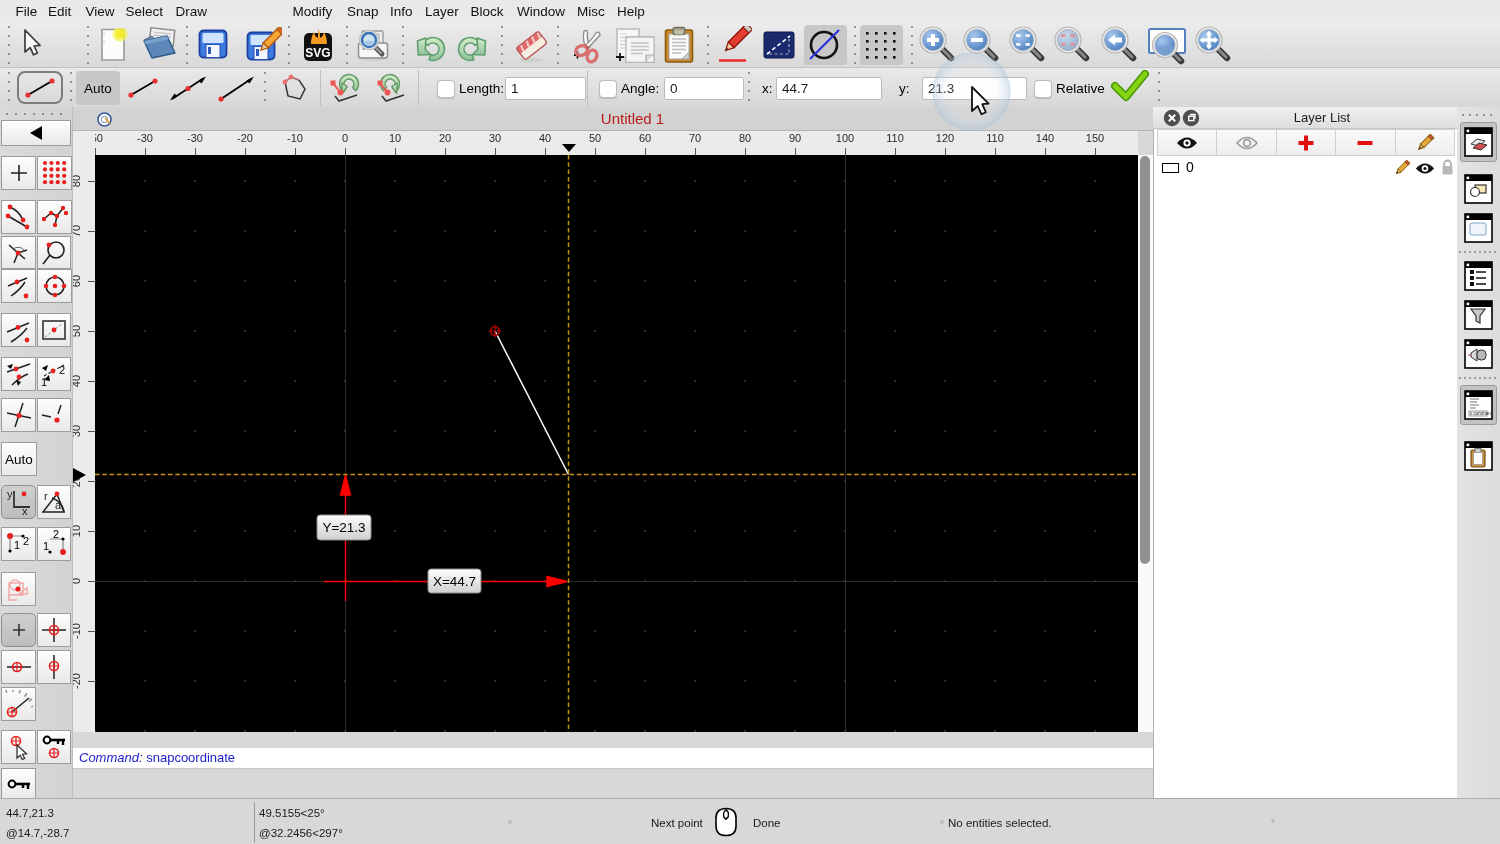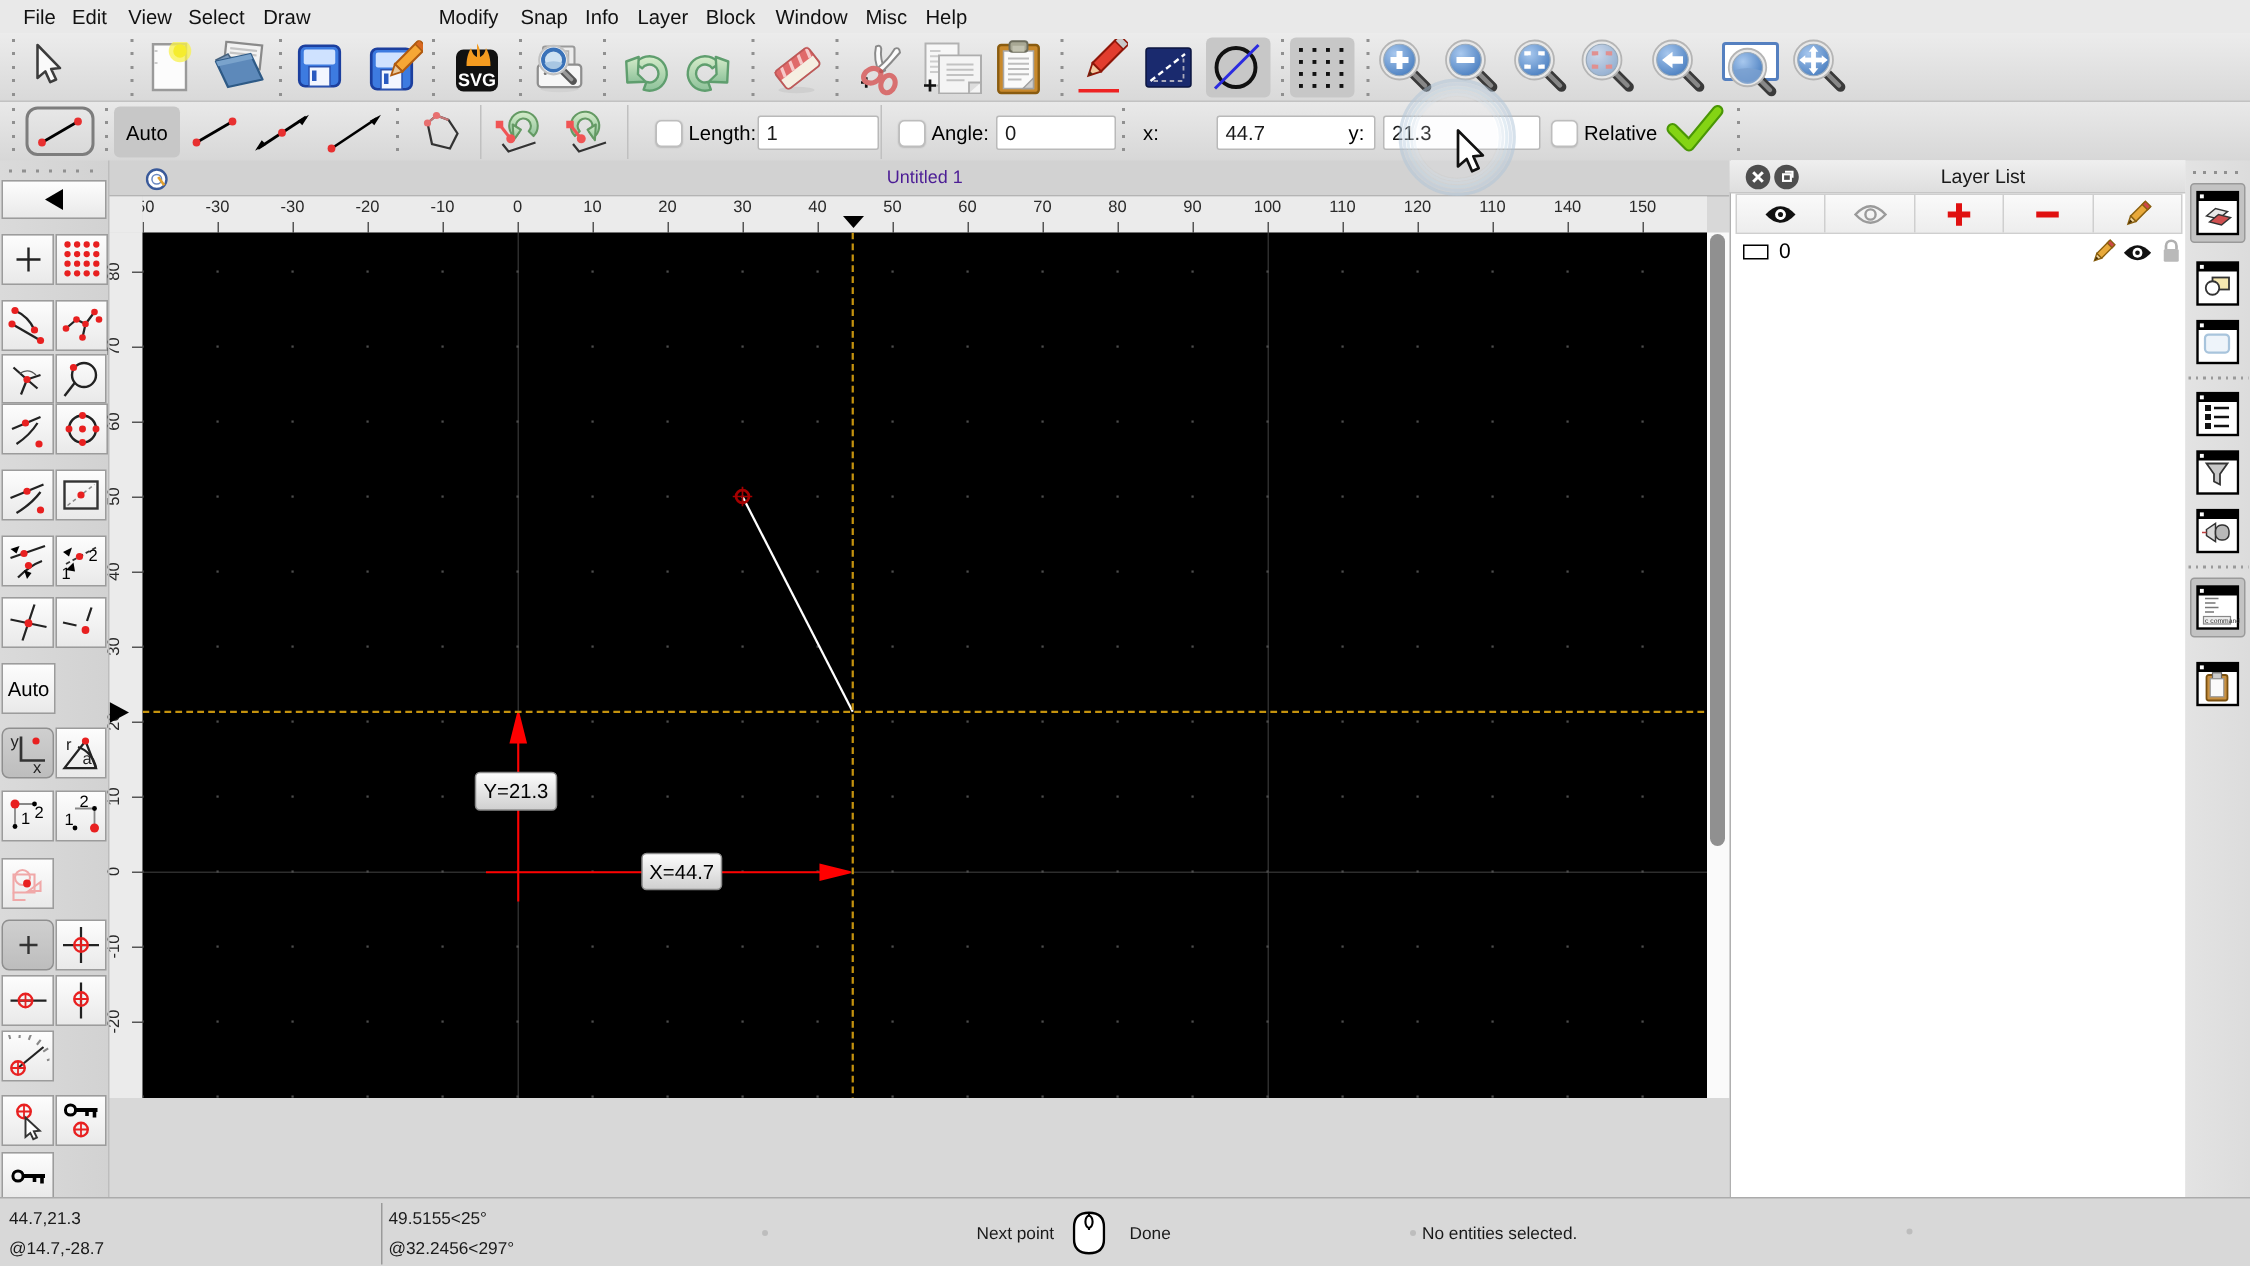--- a/index.html
+++ b/index.html
@@ -383,21 +383,21 @@
 <div class="vsep" style="left:418px;top:2px;height:36px;"></div>
 <div class="cbox" style="left:437px;top:12px;"></div>
 <div class="lbl" style="left:459px;top:13px;">Length:</div>
 <div class="inp" style="left:505px;top:9px;width:74px;height:21px;">1</div>
 <div class="vsep" style="left:587px;top:2px;height:36px;"></div>
 <div class="cbox" style="left:599px;top:12px;"></div>
 <div class="lbl" style="left:621px;top:13px;">Angle:</div>
 <div class="inp" style="left:664px;top:9px;width:73px;height:21px;">0</div>
 <div class="vdots" style="left:748px;top:4px;height:32px;"></div>
 <div class="lbl" style="left:762px;top:13px;">x:</div>
-<div class="inp" style="left:811px;top:9px;width:99px;height:21px;">44.7</div>
+<div class="inp" style="left:776px;top:9px;width:99px;height:21px;">44.7</div>
 <div class="lbl" style="left:899px;top:13px;">y:</div>
 <div class="inp" style="left:922px;top:9px;width:98px;height:21px;">21.3</div>
 <div class="cbox" style="left:1034px;top:12px;"></div>
 <div class="lbl" style="left:1056px;top:13px;">Relative</div>
 <svg class="abs" style="left:1110px;top:2px" width="40" height="36" viewBox="0 0 40 36">
         <path d="M5,16 L16,27 L35,4" fill="none" stroke="#4a9606" stroke-width="8" stroke-linecap="round" stroke-linejoin="round"></path>
         <path d="M5,16 L16,27 L35,4" fill="none" stroke="#84d414" stroke-width="5" stroke-linecap="round" stroke-linejoin="round"></path>
       </svg>
 <div class="vdots" style="left:1158px;top:4px;height:32px;"></div>
 </div>
@@ -655,21 +655,21 @@
         </g>
       </svg>
     </div>
 <div class="abs" style="left:72px;top:107px;width:1px;height:691px;background:#bdbdbd;z-index:5;"></div>
 <div class="abs" id="titlebar">
 <svg class="abs" style="left:25px;top:5px" width="15" height="15" viewBox="0 0 15 15">
         <circle cx="7.5" cy="7.5" r="6.5" fill="#fff" stroke="#3a5a9a" stroke-width="1.6"></circle>
         <circle cx="7.5" cy="7.5" r="3.2" fill="none" stroke="#6a88c0" stroke-width="1"></circle>
         <line x1="8.5" y1="6" x2="12.5" y2="11.5" stroke="#e0a030" stroke-width="1.8"></line>
       </svg>
-<div class="abs" style="left:472px;top:0;width:145px;height:23px;text-align:center;line-height:23px;font-size:12px;color:#4c1d95;">Untitled 1</div>
+<div class="abs" style="left:488px;top:0;width:145px;height:23px;text-align:center;line-height:23px;font-size:15px;color:#b91c1c;">Untitled 1</div>
 </div>
 <div class="abs" id="hruler">
       <div class="rlab" style="left:-20px;top:1px;width:40px;text-align:center;">-50</div>
       <div class="rtick" style="left:0px;top:17px;width:1px;height:7px;"></div>
       <div class="rlab" style="left:30px;top:1px;width:40px;text-align:center;">-30</div>
       <div class="rtick" style="left:50px;top:17px;width:1px;height:7px;"></div>
       <div class="rlab" style="left:80px;top:1px;width:40px;text-align:center;">-30</div>
       <div class="rtick" style="left:100px;top:17px;width:1px;height:7px;"></div>
       <div class="rlab" style="left:130px;top:1px;width:40px;text-align:center;">-20</div>
       <div class="rtick" style="left:150px;top:17px;width:1px;height:7px;"></div>
@@ -1030,20 +1030,23 @@
           <linearGradient id="tipg" x1="0" y1="0" x2="0" y2="1">
 <stop offset="0" stop-color="#fdfdfd"></stop>
             <stop offset="1" stop-color="#cfcfcf"></stop>
           </linearGradient>
         </defs>
 </svg>
 </div>
 <div class="abs" id="vscroll">
       <div class="abs" id="vthumb"></div>
     </div>
+<div class="abs" id="cmdhist">
+      <div class="abs" style="left:7px;top:2px;font-size:13px;color:#2121cc;"><i>Command:</i> snapcoordinate</div>
+    </div>
 <div class="abs" id="lpanel"></div>
 <div class="abs" id="lphead">
 <svg class="abs" style="left:10px;top:2px" width="38" height="18" viewBox="0 0 38 18">
 <circle cx="9" cy="9" r="8.2" fill="#4e4e4e"></circle>
         <path d="M5.8,5.8 L12.2,12.2 M12.2,5.8 L5.8,12.2" stroke="#fff" stroke-width="2"></path>
 <circle cx="28" cy="9" r="8.2" fill="#4e4e4e"></circle>
         <rect x="25.7" y="7.2" width="5.2" height="4.4" fill="none" stroke="#fff" stroke-width="1.4"></rect>
         <path d="M27,5.5 h5 v4" fill="none" stroke="#fff" stroke-width="1.4"></path>
 </svg>
 <div class="abs" style="left:109px;top:3px;width:120px;text-align:center;font-size:13px;color:#1a1a1a;">Layer List</div>

